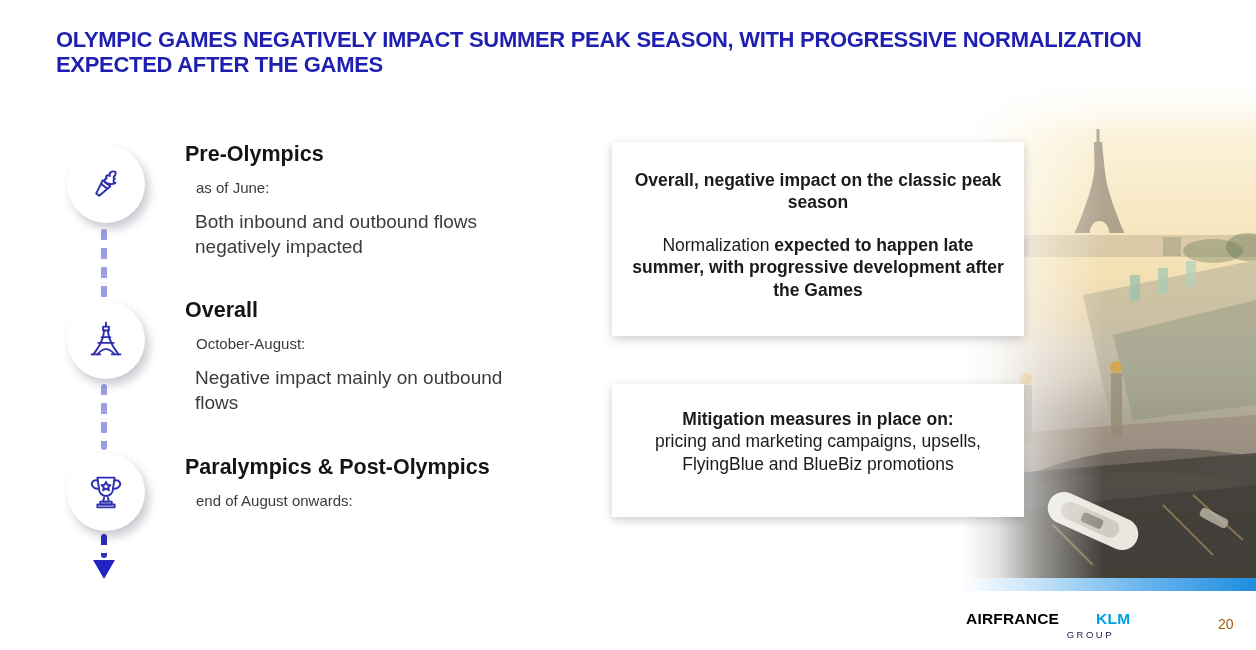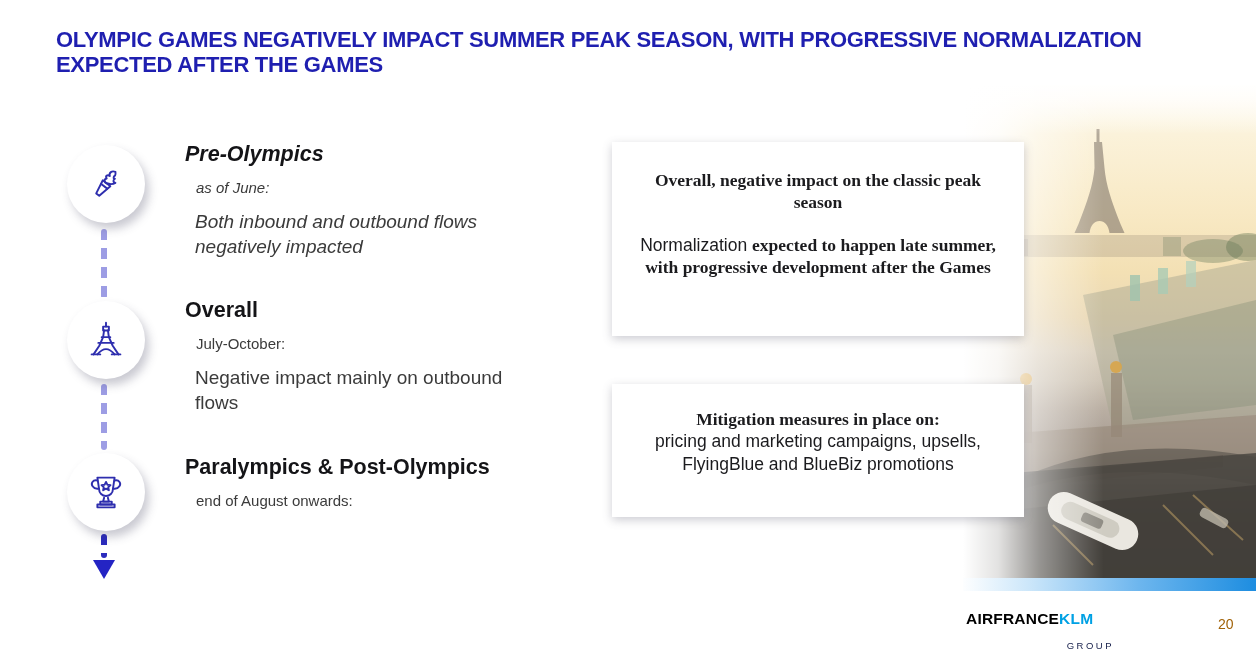--- a/index.html
+++ b/index.html
@@ -39,21 +39,21 @@
   .tl-desc{font-size:19px;line-height:1.32;margin:10px;}
   
   .callout{
     position:absolute;left:612px;width:412px;background:#ffffff;
     box-shadow:0 3px 9px rgba(90,90,110,.30);
     text-align:center;color:#1b1b1e;font-size:17.5px;line-height:1.28;
     padding:27px 18px;z-index:5;
   }
   .callout p{margin:0;}
   .callout .gap{height:20px;}
-  .b{font-weight:700;font-family:Liberation Serif, serif;}
+  .b{font-weight:700;}
   
   .photo{
     position:absolute;left:963px;top:85px;width:293px;height:493px;overflow:hidden;z-index:1;
     background:
       radial-gradient(closest-side at 108% 44%, rgba(255,232,150,.95) 0%, rgba(255,238,180,.55) 45%, rgba(255,238,180,0) 100%),
       linear-gradient(180deg,#fffdf6 0%,#fbf2da 10%,#f8e9c4 26%,#f3e0b4 38%,#ead8b4 47%,#ddd2c0 54%,#cfc5b6 60%,#b9aea2 66%,#a49a90 74%,#6f6a64 82%,#55514c 90%,#45423e 100%);
   }
   .photo svg{position:absolute;left:0;top:0;}
   .photo .fade{
     position:absolute;inset:0;
@@ -62,22 +62,22 @@
       linear-gradient(180deg,rgba(255,255,255,.9) 0%,rgba(255,255,255,0) 10%);
   }
   
   .footer-bar{
     position:absolute;left:963px;top:578px;width:293px;height:13px;z-index:6;
     background:linear-gradient(90deg,#fdfeff 0%,#cde7fa 22%,#6db6ee 60%,#1d8de0 100%);
   }
   .logo{position:absolute;left:966px;top:611px;width:150px;z-index:6;line-height:1;}
   .logo-top{font-size:15.5px;font-weight:700;letter-spacing:.2px;white-space:nowrap;}
   .logo-af{color:#000000;}
-  .logo-klm{color:#00a1e4;}
-  .logo-group{font-size:9.5px;letter-spacing:2.5px;color:#141d49;text-align:right;margin-top:14px;padding-right:2px;}
+  .logo-klm{color:#00a1e4;margin-left:37px;}
+  .logo-group{font-size:9.5px;letter-spacing:2.5px;color:#141d49;text-align:right;margin-top:3px;padding-right:2px;}
   .page-number{position:absolute;left:1218px;top:616px;font-size:14px;color:#a16207;z-index:6;}
 </style>
 </head>
 <body>
 
 <div class="stage">
 
   <div class="slide-title">OLYMPIC GAMES NEGATIVELY IMPACT SUMMER PEAK SEASON, WITH PROGRESSIVE NORMALIZATION EXPECTED AFTER THE GAMES</div>
 
   <div class="photo">
@@ -134,21 +134,21 @@
 
   <div class="tl-circle" style="top:145px;">
     <svg width="46" height="46" viewBox="0 0 48 48" fill="none" stroke="#2e2eae" stroke-width="2" stroke-linecap="round" stroke-linejoin="round">
       <g transform="rotate(38 24 24)">
         <path d="M24 8 c-4 1 -5 5 -2 7 c-3 0 -4 3 -1 4 c-2 2 0 5 3 4 c3 -1 6 -3 7 -6 c-2 1 -4 0 -3 -3 c-1 1 -3 0 -2 -3 c0 -1 -1 -2 -2 -3 Z"></path>
         <path d="M19 23 h10 l-3 15 h-4 Z"></path>
         <line x1="20" y1="27" x2="28" y2="27"></line>
       </g>
     </svg>
   </div>
-  <div class="tl-text" style="top:142px;font-style:italic;">
+  <div class="tl-text" style="top:142px;">
     <p class="tl-heading">Pre-Olympics</p>
     <p class="tl-sub">as of June:</p>
     <p class="tl-desc">Both inbound and outbound flows negatively impacted</p>
   </div>
 
   <div class="tl-seg" style="top:229px;height:70px;"></div>
 
   <div class="tl-circle" style="top:301px;">
     <svg width="46" height="46" viewBox="0 0 48 48" fill="none" stroke="#2e2eae" stroke-width="2" stroke-linecap="round" stroke-linejoin="round">
       <line x1="24" y1="6" x2="24" y2="10"></line>
@@ -157,21 +157,21 @@
       <path d="M26 14 L27 21 L31 30 L37 39"></path>
       <line x1="19.5" y1="21" x2="28.5" y2="21"></line>
       <line x1="16" y1="27" x2="32" y2="27"></line>
       <path d="M15 39 Q24 28 33 39"></path>
       <line x1="9" y1="39" x2="18" y2="39"></line>
       <line x1="30" y1="39" x2="39" y2="39"></line>
     </svg>
   </div>
   <div class="tl-text" style="top:298px;">
     <p class="tl-heading">Overall</p>
-    <p class="tl-sub">July-October:</p>
+    <p class="tl-sub">October-August:</p>
     <p class="tl-desc">Negative impact mainly on outbound flows</p>
   </div>
 
   <div class="tl-seg" style="top:384px;height:66px;"></div>
 
   <div class="tl-circle" style="top:453px;">
     <svg width="46" height="46" viewBox="0 0 48 48" fill="none" stroke="#2e2eae" stroke-width="2" stroke-linecap="round" stroke-linejoin="round">
       <path d="M15 9 h18 l-1.8 12 a7.2 7.2 0 0 1 -14.4 0 Z"></path>
       <path d="M15 12 c-5 -1 -7 3 -5 6 c1.5 2.3 4 3 6.5 2.5"></path>
       <path d="M33 12 c5 -1 7 3 5 6 c-1.5 2.3 -4 3 -6.5 2.5"></path>

